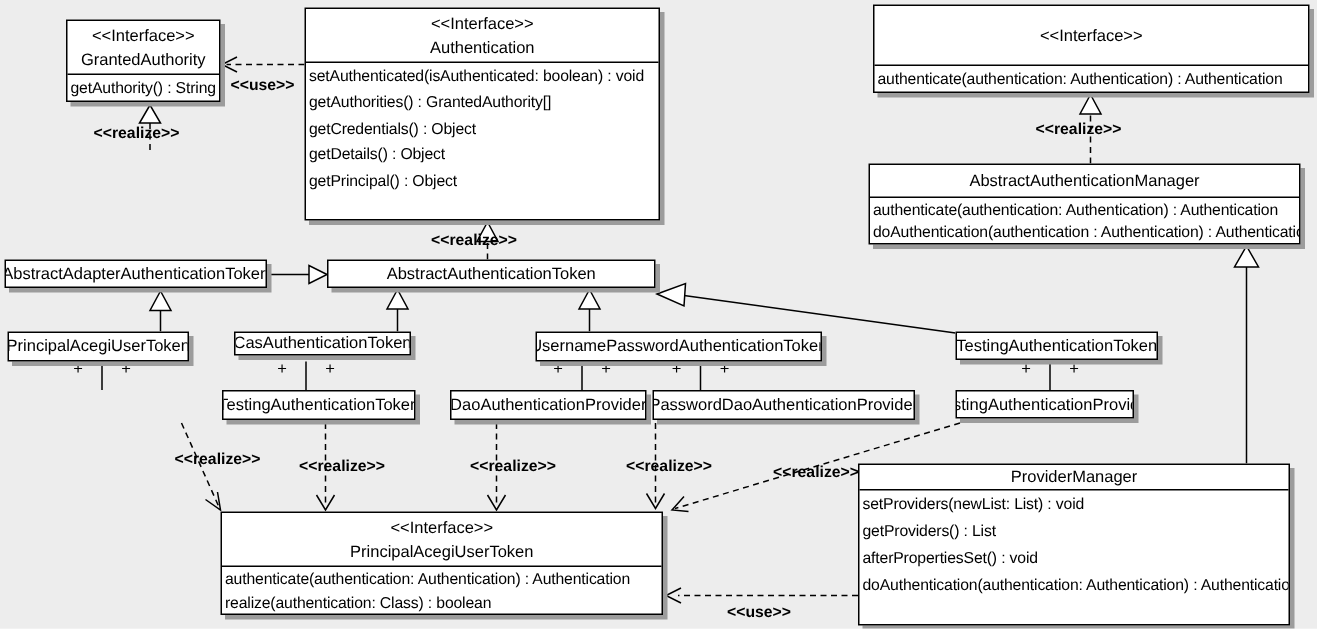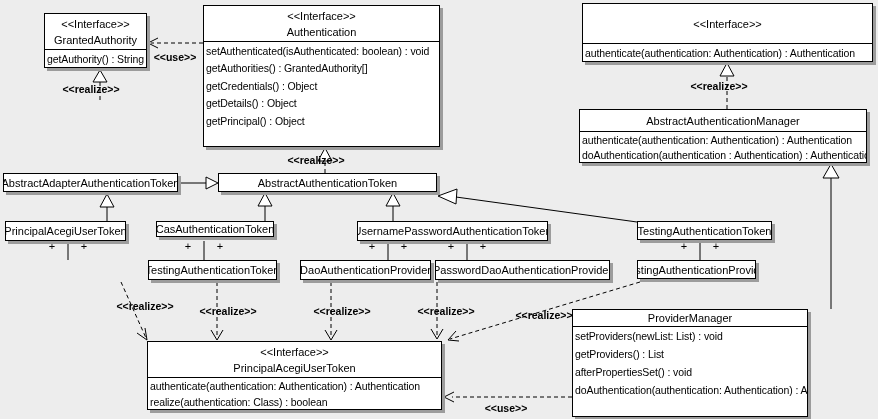--- a/index.html
+++ b/index.html
@@ -160,21 +160,21 @@
   <div class="box single" style="left:5px;top:221px;width:121px;height:20px">PrincipalAcegiUserToken</div>
   <div class="box single" style="left:156px;top:221px;width:118px;height:16px">CasAuthenticationToken</div>
   <div class="box single" style="left:357px;top:221px;width:191px;height:20px">UsernamePasswordAuthenticationToken</div>
   <div class="box single" style="left:637px;top:221px;width:135px;height:19px">TestingAuthenticationToken</div>
 
   <div class="box single" style="left:148px;top:260px;width:129px;height:20px">TestingAuthenticationToken</div>
   <div class="box single" style="left:300px;top:260px;width:131px;height:20px">DaoAuthenticationProvider</div>
   <div class="box single" style="left:435px;top:260px;width:175px;height:20px">PasswordDaoAuthenticationProvider</div>
   <div class="box single" style="left:637px;top:260px;width:119px;height:19px">TestingAuthenticationProvider</div>
 
-  <div class="box" style="left:572px;top:309px;width:236px;height:108px;--rh:18px">
+  <div class="box" style="left:572px;top:309px;width:288px;height:108px;--rh:18px">
     <div class="ttl" style="height:16px">
       <div class="nm">ProviderManager</div>
     </div>
     <div class="meths">
       <div class="m">setProviders(newList: List) : void</div>
       <div class="m">getProviders() : List</div>
       <div class="m">afterPropertiesSet() : void</div>
       <div class="m">doAuthentication(authentication: Authentication) : Authentication</div>
     </div>
   </div>

